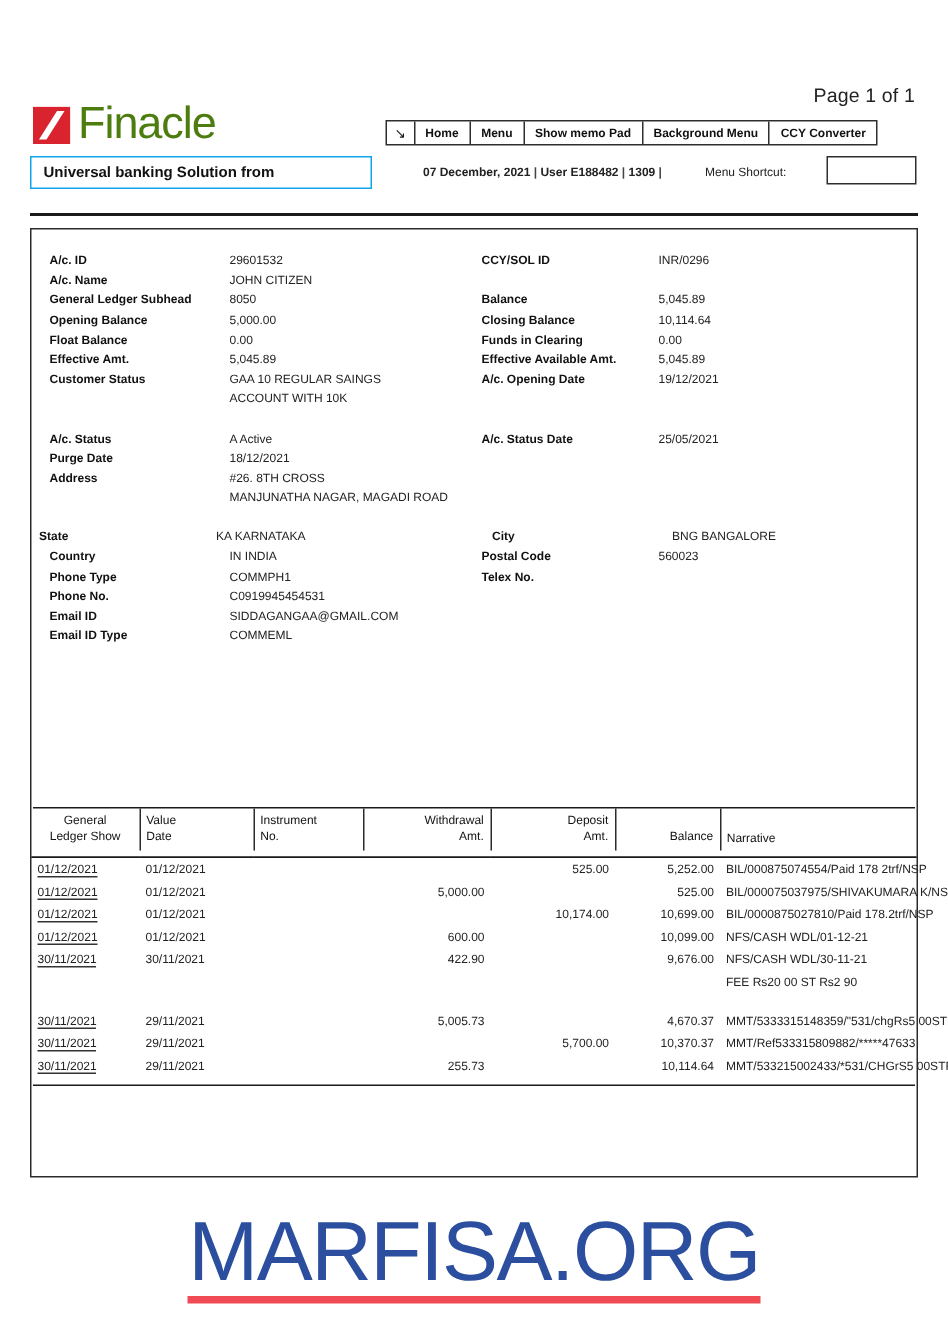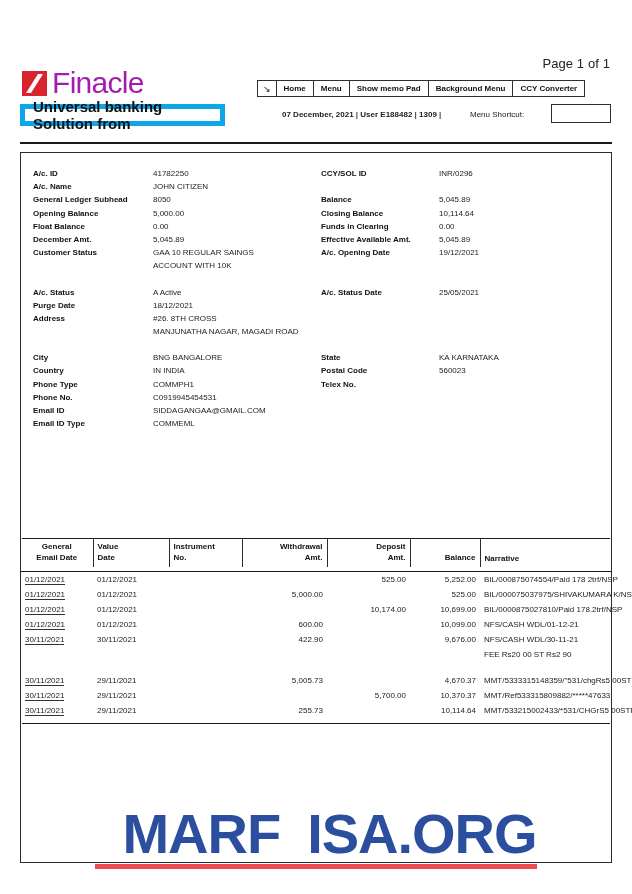--- a/index.html
+++ b/index.html
@@ -38,38 +38,38 @@
     width: 25px;
     height: 25px;
     position: relative;
     overflow: hidden;
     flex: 0 0 auto;
   }
   .brand-mark svg { display: block; }
   .brand-name {
     font-size: 30px;
     line-height: 1;
-    color: #a21caf;
+    color: #4d7c0f;
     margin-left: 5px;
     letter-spacing: -0.7px;
     font-weight: 400;
   }
 
   .tagline-box {
     position: absolute;
     top: 104px;
     left: 20px;
-    width: 205px;
+    width: 228px;
     height: 22px;
-    border: 5px solid #0ea5e9;
+    border: 1px solid #0ea5e9;
     box-sizing: border-box;
     display: flex;
     align-items: center;
     padding-left: 8px;
-    font-size: 15px;
+    font-size: 10px;
     font-weight: bold;
     color: #111;
   }
 
   
   .toolbar {
     position: absolute;
     top: 80px;
     left: 257px;
     height: 17px;
@@ -133,21 +133,21 @@
     height: 2px;
     background: #1a1a1a;
   }
 
   
   .content-box {
     position: absolute;
     top: 152px;
     left: 20px;
     width: 592px;
-    height: 711px;
+    height: 633px;
     border: 1px solid #2b2b2b;
     box-sizing: border-box;
   }
 
   
   .details {
     position: absolute;
     top: 14px;
     left: 0;
     width: 100%;
@@ -189,21 +189,21 @@
     background: #1a1a1a;
     margin: 0 1px;
   }
   table.txn {
     width: 100%;
     border-collapse: collapse;
     table-layout: fixed;
   }
   table.txn th {
     font-size: 8px;
-    font-weight: bold;
+    font-weight: normal;
     color: #111;
     vertical-align: top;
     padding: 3px 4px 4px 4px;
     border-right: 1px solid #2b2b2b;
     box-sizing: border-box;
     line-height: 10.5px;
   }
   table.txn th.c-gld { text-align: center; }
   table.txn th.c-vdate,
   table.txn th.c-inst { text-align: left; }
@@ -259,22 +259,22 @@
     text-align: center;
   }
   .wm-text {
     font-size: 56px;
     line-height: 1;
     color: #2b4f9e;
     letter-spacing: -1px;
     display: inline-block;
     position: relative;
   }
-  .wm-light { font-weight: 700; margin-left: 27px; }
-  .wm-bold  { font-weight: 700; }
+  .wm-light { font-weight: 400; }
+  .wm-bold  { font-weight: 400; }
   .wm-underline {
     display: block;
     height: 5px;
     background: #f04a55;
     margin-top: 2px;
   }
 </style>
 </head>
 <body>
 
@@ -311,21 +311,21 @@
 
 <div class="rule-top"></div>
 
 <div class="content-box">
 
   <div class="details">
 
     <div class="drow">
       <div class="dcol left">
           <span class="dlabel">A/c. ID</span>
-          <span class="dval">41782250</span>
+          <span class="dval">29601532</span>
         </div>
       <div class="dcol right">
           <span class="dlabel">CCY/SOL ID</span>
           <span class="dval">INR/0296</span>
         </div>
     </div>
     <div class="drow">
       <div class="dcol left">
           <span class="dlabel">A/c. Name</span>
           <span class="dval">JOHN CITIZEN</span>
@@ -360,21 +360,21 @@
           <span class="dlabel">Float Balance</span>
           <span class="dval">0.00</span>
         </div>
       <div class="dcol right">
           <span class="dlabel">Funds in Clearing</span>
           <span class="dval">0.00</span>
         </div>
     </div>
     <div class="drow">
       <div class="dcol left">
-          <span class="dlabel">December Amt.</span>
+          <span class="dlabel">Effective Amt.</span>
           <span class="dval">5,045.89</span>
         </div>
       <div class="dcol right">
           <span class="dlabel">Effective Available Amt.</span>
           <span class="dval">5,045.89</span>
         </div>
     </div>
     <div class="drow">
       <div class="dcol left">
           <span class="dlabel">Customer Status</span>
@@ -435,27 +435,27 @@
         </div>
       <div class="dcol right">
           <span class="dlabel"></span>
           <span class="dval"></span>
         </div>
     </div>
 
     <div class="spacer-13"></div>
 
     <div class="drow">
+      <div class="dcol right">
+          <span class="dlabel">State</span>
+          <span class="dval">KA KARNATAKA</span>
+        </div>
       <div class="dcol left">
           <span class="dlabel">City</span>
           <span class="dval">BNG BANGALORE</span>
-        </div>
-      <div class="dcol right">
-          <span class="dlabel">State</span>
-          <span class="dval">KA KARNATAKA</span>
         </div>
     </div>
     <div class="drow">
       <div class="dcol left">
           <span class="dlabel">Country</span>
           <span class="dval">IN INDIA</span>
         </div>
       <div class="dcol right">
           <span class="dlabel">Postal Code</span>
           <span class="dval">560023</span>
@@ -512,21 +512,21 @@
         <col style="width:73px">
         <col style="width:85px">
         <col style="width:83px">
         <col style="width:70px">
         <col style="width:131px">
       </colgroup>
       <thead>
         <tr>
           <th class="c-gld">
             <span>General</span><br>
-            <span>Email Date</span>
+            <span>Ledger Show</span>
           </th>
           <th class="c-vdate">
             <span>Value</span><br>
             <span>Date</span>
           </th>
           <th class="c-inst">
             <span>Instrument</span><br>
             <span>No.</span>
           </th>
           <th class="c-wdl">

